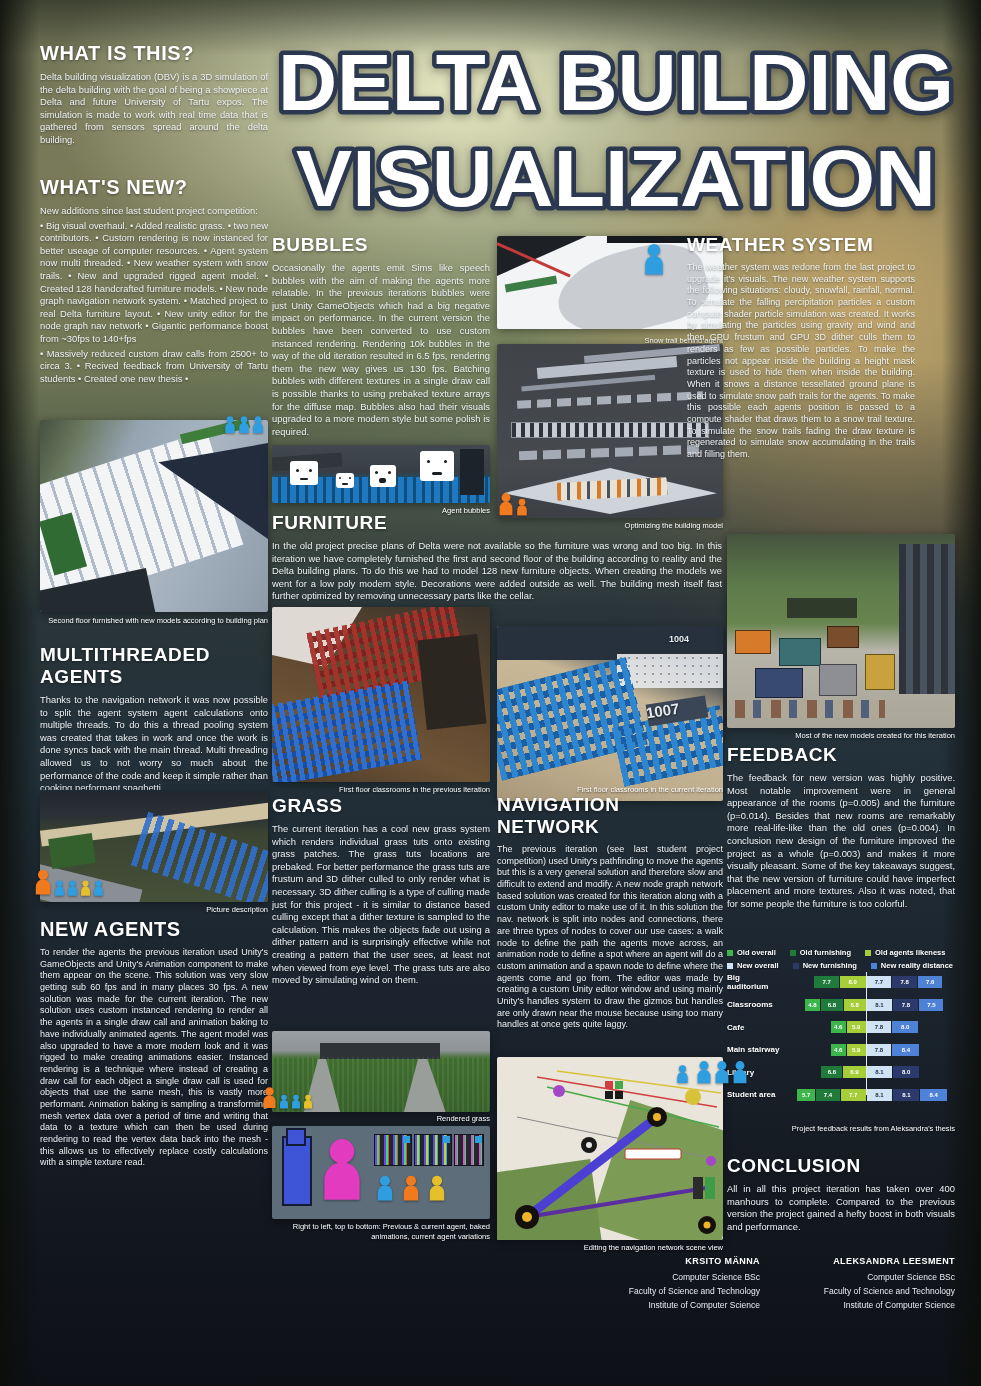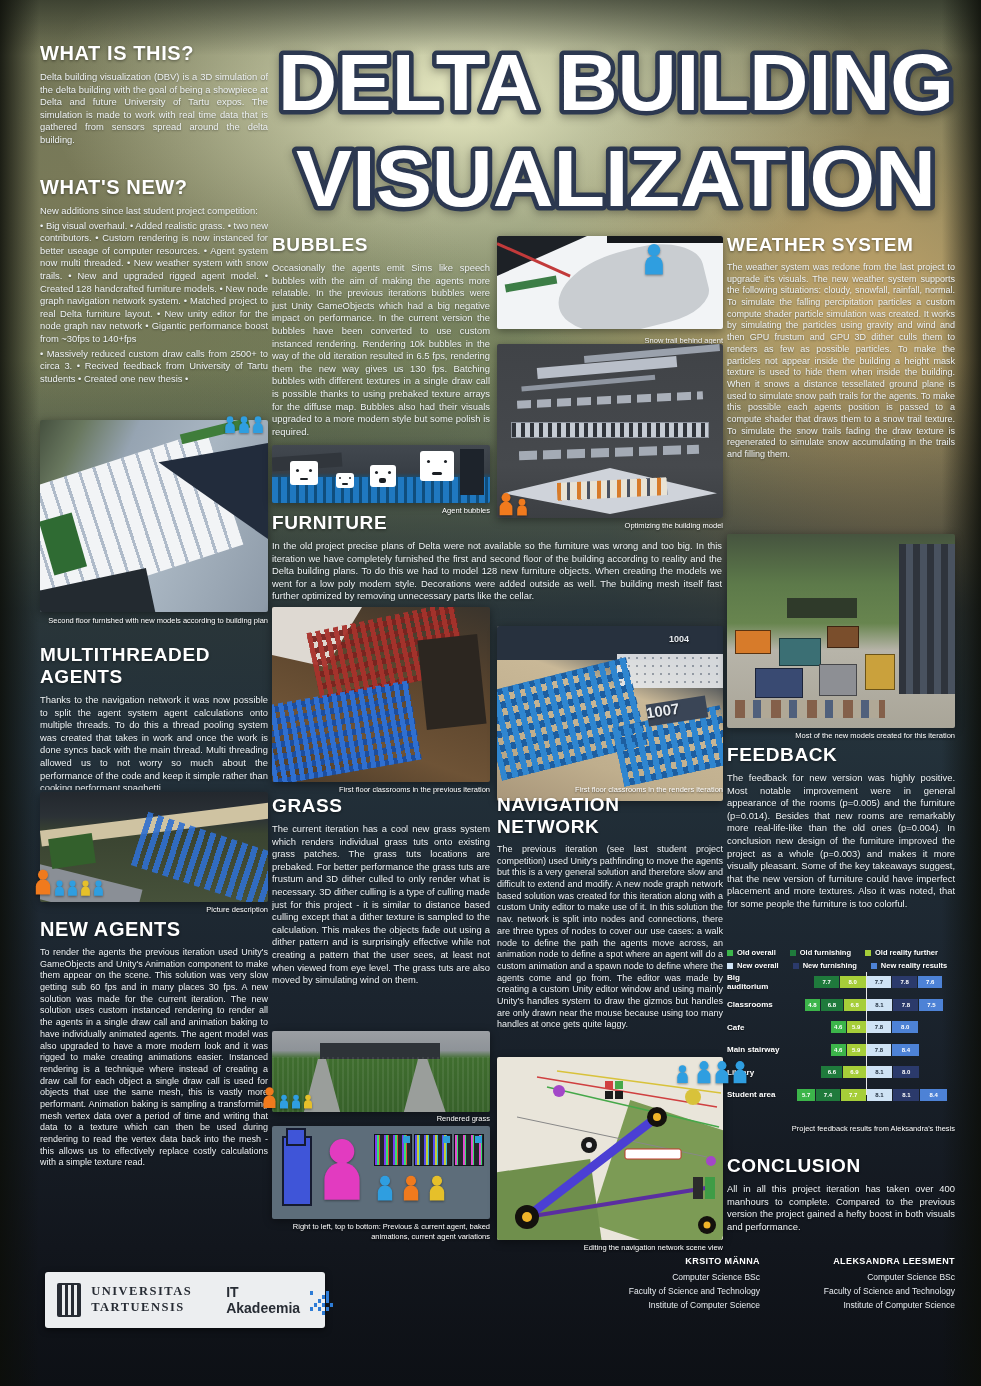--- a/index.html
+++ b/index.html
@@ -335,21 +335,21 @@
 
   <div class="img" style="left:497px;top:626px;width:226px;height:175px;background:linear-gradient(200deg,#27313e 0%,#2f3a48 18%,#c9b897 40%,#bfae8d 72%,#a8967a 100%);">
     <div class="decor" style="left:0;top:0;width:100%;height:34px;background:#27313e;"></div>
     <div class="decor" style="left:120px;top:28px;width:106px;height:34px;background:#e8eaec;opacity:.9;background-image:radial-gradient(#9aa1ab 1px,rgba(0,0,0,0) 1.2px);background-size:8px 8px;"></div>
     <div class="decor" style="left:-8px;top:48px;width:150px;height:90px;background:repeating-linear-gradient(90deg,#2f86d0 0 6px,rgba(0,0,0,0) 6px 11px),repeating-linear-gradient(0deg,#1d5ea0 0 7px,rgba(0,0,0,0) 7px 14px);transform:rotate(-14deg);"></div>
     <div class="decor" style="left:120px;top:90px;width:110px;height:60px;background:repeating-linear-gradient(90deg,#2f86d0 0 6px,rgba(0,0,0,0) 6px 11px),repeating-linear-gradient(0deg,#1d5ea0 0 7px,rgba(0,0,0,0) 7px 14px);transform:rotate(-12deg);"></div>
     <div class="decor" style="left:150px;top:74px;width:60px;height:22px;background:#3a4556;transform:rotate(-9deg);"></div>
     <span class="roomnum" style="right:34px;top:8px;font-size:9px;">1004</span>
     <span class="roomnum" style="right:44px;top:76px;font-size:15px;transform:rotate(-9deg);">1007</span>
   </div>
-  <div class="cap" style="left:497px;top:785px;width:226px;">First floor classrooms in the renders iteration</div>
+  <div class="cap" style="left:497px;top:785px;width:226px;">First floor classrooms in the current iteration</div>
 
   <div class="sec f9" style="left:497px;top:794px;width:226px;height:260px;">
     <h2>NAVIGATION NETWORK</h2>
     <p>The previous iteration (see last student project competition) used Unity's pathfinding to move the agents but this is a very general solution and therefore slow and difficult to extend and modify. A new node graph network based solution was created for this iteration along with a custom Unity editor to make use of it. In this solution the nav. network is split into nodes and connections, there are three types of nodes to cover our use cases: a walk node to define the path the agents move across, an animation node to define a spot where an agent will do a custom animation and a spawn node to define where the agents come and go from. The editor was made by creating a custom Unity editor window and using mainly Unity's handles system to draw the gizmos but handles are only drawn near the mouse because using too many handles at once gets quite laggy.</p>
   </div>
 
   <div class="img" style="left:497px;top:1057px;width:226px;height:183px;background:#e9e5da;">
     <div class="decor" style="left:110px;top:60px;width:130px;height:130px;background:#7c9b55;transform:rotate(18deg);"></div>
     <div class="decor" style="left:-20px;top:110px;width:120px;height:90px;background:#6f8f4c;transform:rotate(-8deg);"></div>
     <svg class="decor" style="left:0;top:0;" width="226" height="183" viewBox="0 0 226 183">
@@ -400,21 +400,21 @@
       </span>
     <span class="person p-blue" style="width:16px;height:24px;">
         <svg viewBox="0 0 20 28" xmlns="http://www.w3.org/2000/svg">
           <circle cx="10" cy="6" r="5.6" fill="currentColor"></circle>
           <path d="M2 28 V19 a8 8 0 0 1 16 0 V28 Z" fill="currentColor"></path>
         </svg>
       </span>
   </div>
   <div class="cap" style="left:497px;top:1243px;width:226px;">Editing the navigation network scene view</div>
 
-  <div class="sec f9" style="left:727px;top:234px;width:228px;height:296px;">
+  <div class="sec f9" style="left:687px;top:234px;width:228px;height:296px;">
     <h2>WEATHER SYSTEM</h2>
     <p>The weather system was redone from the last project to upgrade it's visuals. The new weather system supports the following situations: cloudy, snowfall, rainfall, normal. To simulate the falling percipitation particles a custom compute shader particle simulation was created. It works by simulating the particles using gravity and wind and then GPU frustum and GPU 3D dither culls them to renders as few as possible particles. To make the particles not appear inside the building a height mask texture is used to hide them when inside the building. When it snows a distance tessellated ground plane is used to simulate snow path trails for the agents. To make this possible each agents position is passed to a compute shader that draws them to a snow trail texture. To simulate the snow trails fading the draw texture is regenerated to simulate snow accumulating in the trails and filling them.</p>
   </div>
 
   <div class="img" style="left:727px;top:534px;width:228px;height:194px;background:linear-gradient(180deg,#46543f 0%,#5d7a4a 26%,#68854f 46%,#b7b4a9 60%,#a9a598 100%);">
     <div class="decor" style="right:0;top:10px;width:56px;height:150px;background:repeating-linear-gradient(90deg,#2f343c 0 7px,#49525f 7px 14px);"></div>
     <div class="decor" style="left:8px;top:96px;width:34px;height:22px;background:#d77b2a;border:1px solid #5a3310;"></div>
     <div class="decor" style="left:52px;top:104px;width:40px;height:26px;background:#3b6f74;border:1px solid #1c3a3d;"></div>
     <div class="decor" style="left:100px;top:92px;width:30px;height:20px;background:#7a4e2c;border:1px solid #3d2411;"></div>
     <div class="decor" style="left:28px;top:134px;width:46px;height:28px;background:#394a72;border:1px solid #1b2338;"></div>
@@ -436,35 +436,35 @@
           <span class="legend-item">
             <span class="legend-sw" style="background: rgb(60, 181, 74);"></span>
             <span>Old overall</span>
           </span>
           <span class="legend-item">
             <span class="legend-sw" style="background: rgb(31, 122, 60);"></span>
             <span>Old furnishing</span>
           </span>
           <span class="legend-item">
             <span class="legend-sw" style="background: rgb(166, 206, 57);"></span>
-            <span>Old reality further</span>
+            <span>Old agents likeness</span>
           </span>
         </div>
         <div class="legend-row">
           <span class="legend-item">
             <span class="legend-sw" style="background: rgb(207, 227, 245);"></span>
             <span>New overall</span>
           </span>
           <span class="legend-item">
             <span class="legend-sw" style="background: rgb(43, 58, 107);"></span>
             <span>New furnishing</span>
           </span>
           <span class="legend-item">
             <span class="legend-sw" style="background: rgb(77, 130, 214);"></span>
-            <span>New reality results</span>
+            <span>New reality distance</span>
           </span>
         </div>
       </div>
     <div style="position:relative;margin-top:6px;">
         <div class="crow">
           <div class="clabel">Big auditorium</div>
           <div class="cbars">
             <div class="chalf old">
               <div class="cbar" style="width: 24.64px; background: rgb(31, 122, 60);">7.7</div>
               <div class="cbar" style="width: 25.6px; background: rgb(166, 206, 57);">8.0</div>
@@ -548,29 +548,20 @@
         <div class="centerline" style="left: 139px; top: -4px; bottom: 6px;"></div>
       </div>
   </div>
   <div class="cap" style="left:727px;top:1124px;width:228px;">Project feedback results from Aleksandra's thesis</div>
 
   <div class="sec" style="left:727px;top:1155px;width:228px;height:92px;">
     <h2>CONCLUSION</h2>
     <p>All in all this project iteration has taken over 400 manhours to complete. Compared to the previous version the project gained a hefty boost in both visuals and performance.</p>
   </div>
 
-  <div class="logobox" style="left:45px;top:1272px;width:256px;height:56px;">
-    <div class="ut-icon"></div>
-    <div class="ut-text">
-      <div>UNIVERSITAS</div>
-      <div>TARTUENSIS</div>
-    </div>
-    <div class="ita-text">IT Akadeemia</div>
-    <div class="pix"></div>
-  </div>
 
   <div class="credit" style="left:520px;top:1256px;width:240px;">
     <div class="cname">KRSITO MÄNNA</div>
     <div class="cline">Computer Science BSc</div>
     <div class="cline">Faculty of Science and Technology</div>
     <div class="cline">Institute of Computer Science</div>
   </div>
   <div class="credit" style="left:715px;top:1256px;width:240px;">
     <div class="cname">ALEKSANDRA LEESMENT</div>
     <div class="cline">Computer Science BSc</div>

